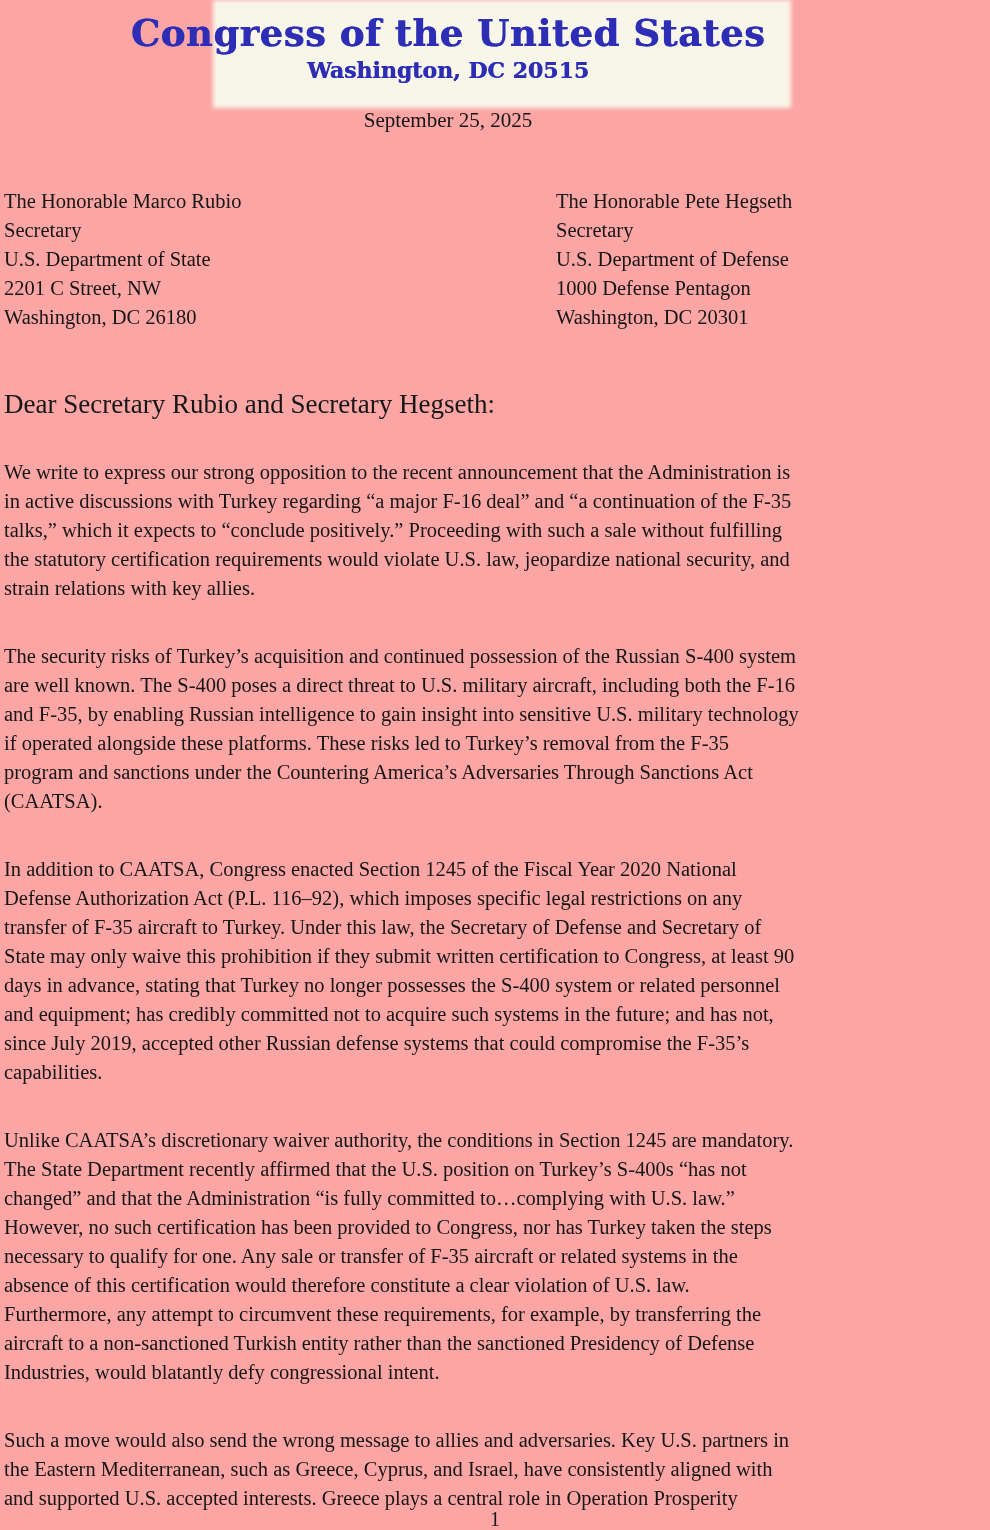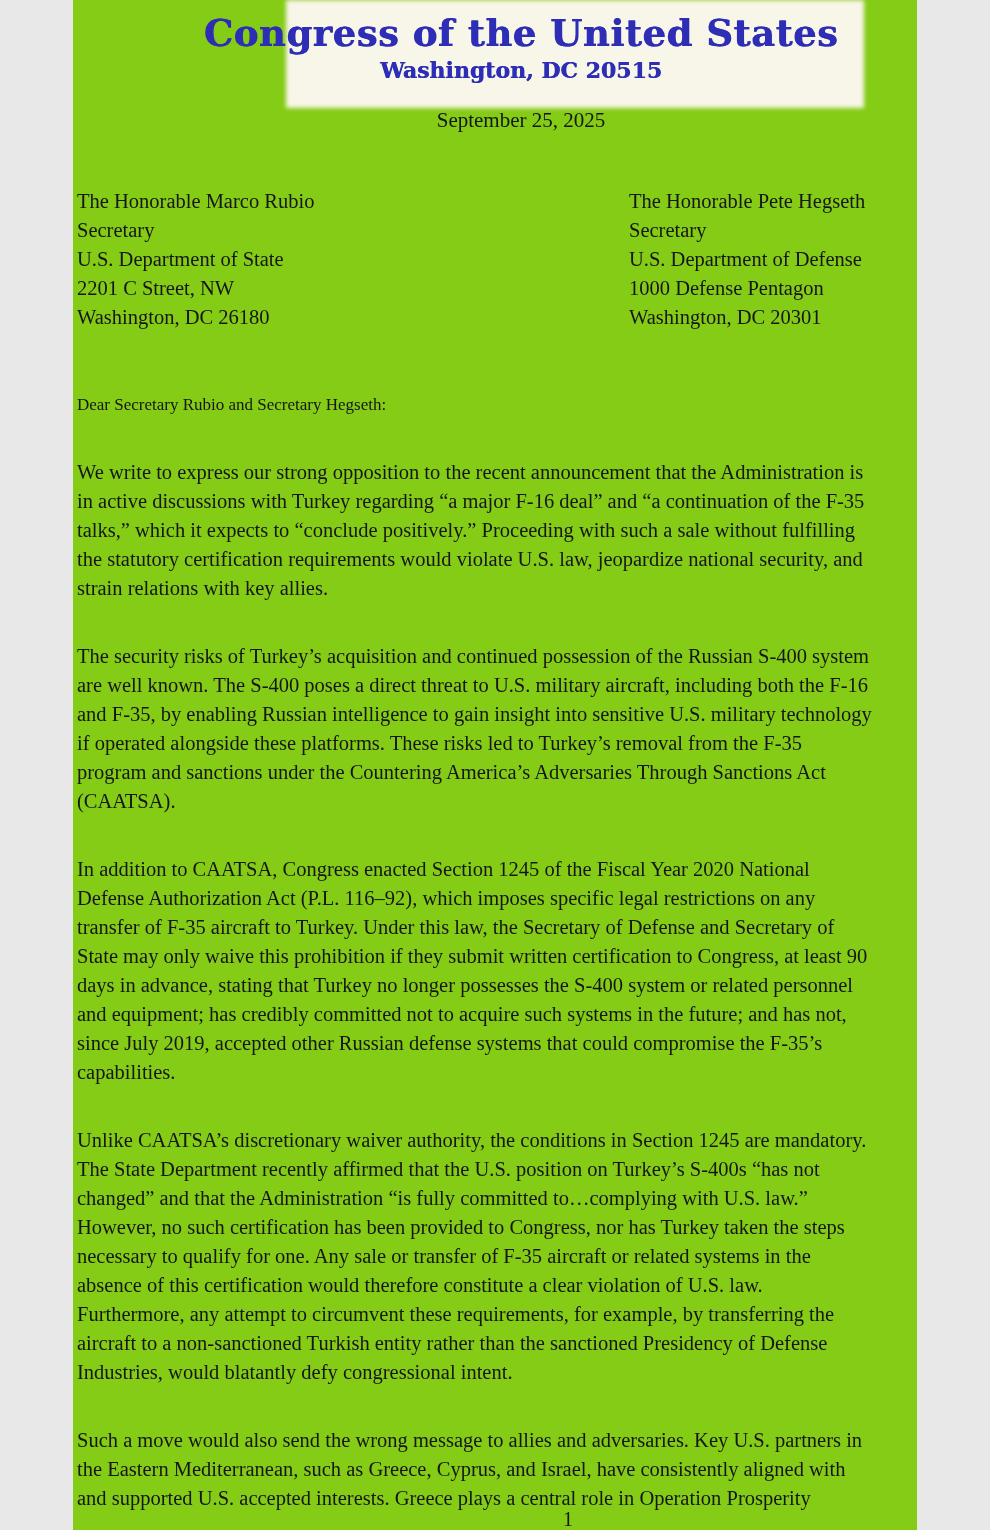--- a/index.html
+++ b/index.html
@@ -2,24 +2,24 @@
 <html><head>
 <meta charset="utf-8">
 <style>
   html, body {
     margin: 0;
     padding: 0;
     background: #e8e8e8;
   }
   .page {
     position: relative;
-    width: 844px;
+    width: 990px;
     height: 1530px;
     margin: 0 auto;
-    background: #84cc16;
+    background: #fca5a5;
     overflow: hidden;
     font-family: "Liberation Serif", serif;
     color: #161616;
   }
   .letterhead-bg {
     position: absolute;
     top: 0;
     left: 213px;
     width: 578px;
     height: 108px;
@@ -69,21 +69,21 @@
   .recipient.left {
     margin-left: 4px;
     width: 536px;
   }
   .recipient.right {
     margin-left: 16px;
   }
   .salutation {
     margin-top: 58px;
     margin-left: 4px;
-    font-size: 17px;
+    font-size: 27px;
     line-height: 29px;
   }
   .body-text {
     margin-left: 4px;
     margin-right: 2px;
   }
   .para {
     margin-top: 39px;
     font-size: 20.5px;
     line-height: 29px;

